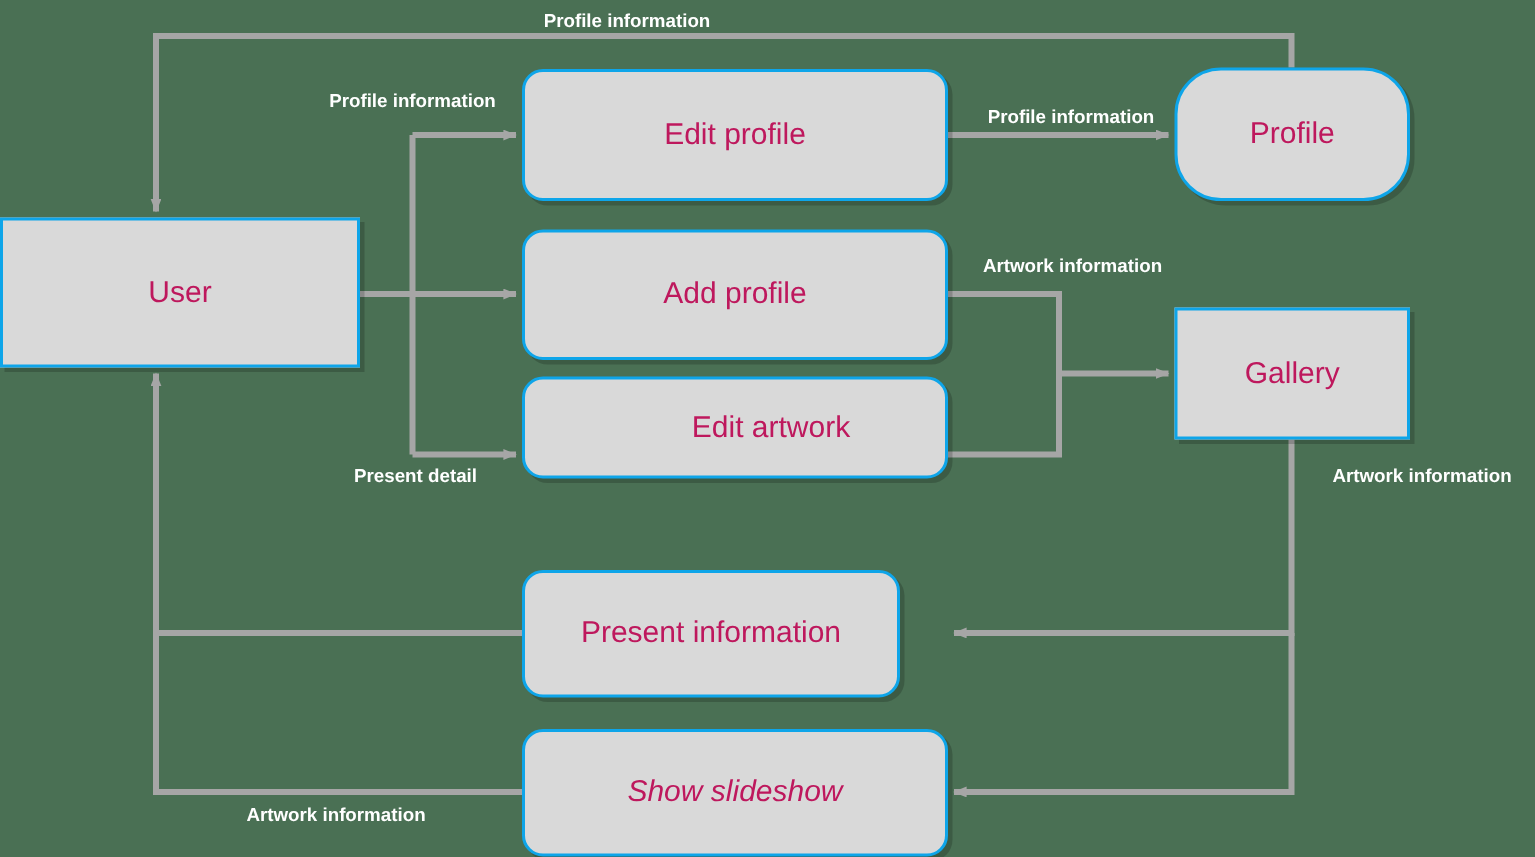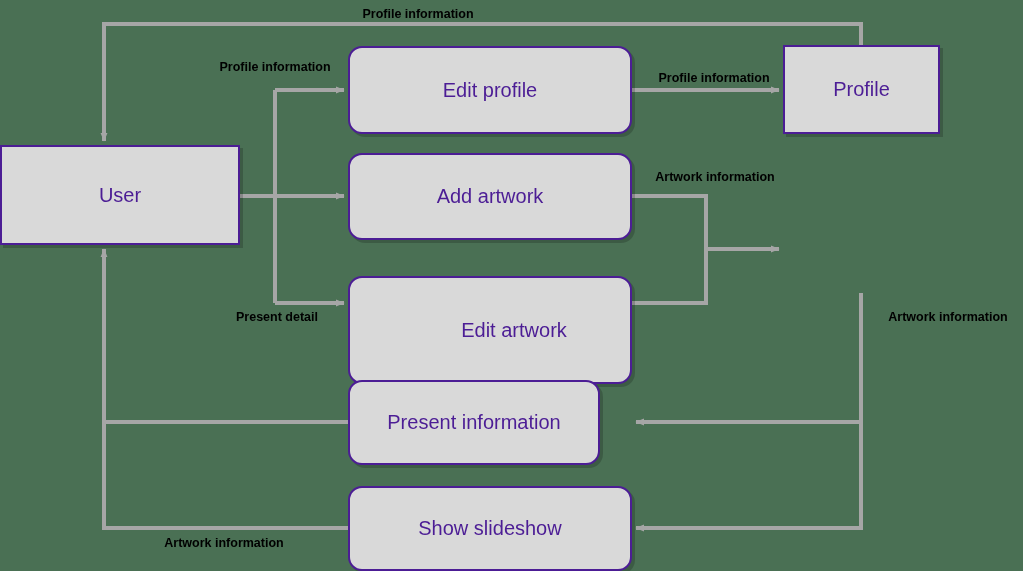--- a/index.html
+++ b/index.html
@@ -9,34 +9,34 @@
     background:#4a7054;
     font-family:"Liberation Sans", sans-serif;
     overflow:hidden;
   }
   #stage{position:relative;width:1023px;height:571px;}
   #wires{position:absolute;left:0;top:0;width:1023px;height:571px;}
 
   .node{
     position:absolute;
     background:#d9d9d9;
-    border:2px solid #4c1d95;
+    border:2px solid #0ea5e9;
     box-shadow:3px 3px 0 rgba(0,0,0,0.18);
     display:flex;align-items:center;justify-content:center;
-    color:#4c1d95;
+    color:#be185d;
     font-size:20px;
     box-sizing:border-box;
     z-index:3;
   }
   .node.process{border-radius:14px;}
   .node.entity{border-radius:0;}
 
   .edge-label{
     position:absolute;
-    color:#000000;
+    color:#ffffff;
     font-size:12.5px;
     font-weight:bold;
     white-space:nowrap;
     z-index:4;
     letter-spacing:0px;
   }
   .edge-label.ctr{transform:translateX(-50%);}
 </style>
 </head>
 <body>
@@ -77,30 +77,31 @@
 
       <path d="M348,528 L104,528 L104,422"></path>
 
     </g>
   </svg>
 
   <div class="node entity" style="left:0px;top:145px;width:240px;height:100px;">User</div>
 
   <div class="node process" style="left:348px;top:46px;width:284px;height:88px;">Edit profile</div>
 
-  <div class="node entity" style="left:783px;top:45px;width:157px;height:89px;">Profile</div>
+  <div class="node entity" style="left:783px;top:45px;width:157px;height:89px;border-radius:31px;">Profile</div>
 
-  <div class="node process" style="left:348px;top:153px;width:284px;height:87px;">Add artwork</div>
+  <div class="node process" style="left:348px;top:153px;width:284px;height:87px;">Add profile</div>
 
+  <div class="node entity" style="left:783px;top:205px;width:157px;height:88px;">Gallery</div>
 
-  <div class="node process" style="left:348px;top:276px;width:284px;height:108px;padding-left:48px;">Edit artwork</div>
+  <div class="node process" style="left:348px;top:251px;width:284px;height:68px;padding-left:48px;">Edit artwork</div>
 
   <div class="node process" style="left:348px;top:380px;width:252px;height:85px;">Present information</div>
 
-  <div class="node process" style="left:348px;top:486px;width:284px;height:85px;">Show slideshow</div>
+  <div class="node process" style="left:348px;top:486px;width:284px;height:85px;font-style:italic;">Show slideshow</div>
 
   <div class="edge-label ctr" style="left:418px;top:7px;">Profile information</div>
 
   <div class="edge-label ctr" style="left:275px;top:60px;">Profile information</div>
 
   <div class="edge-label ctr" style="left:714px;top:71px;">Profile information</div>
 
   <div class="edge-label ctr" style="left:715px;top:170px;">Artwork information</div>
 
   <div class="edge-label ctr" style="left:277px;top:310px;">Present detail</div>

